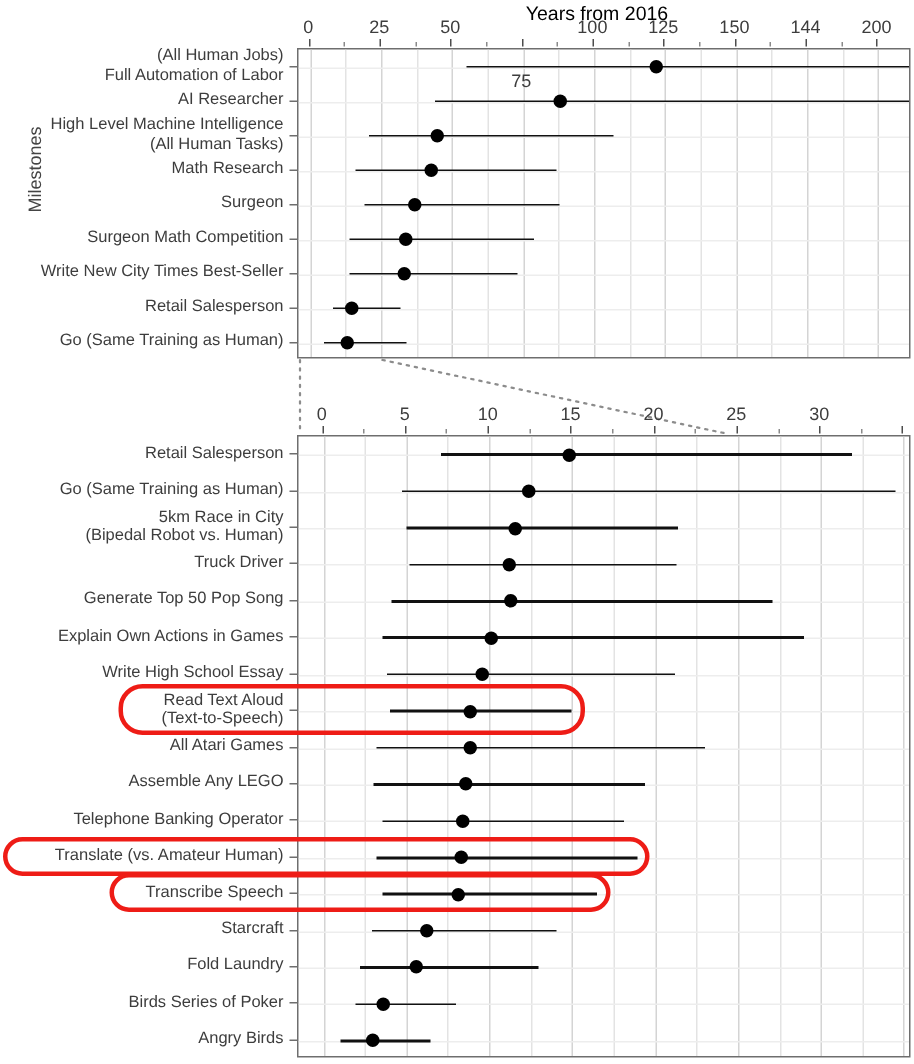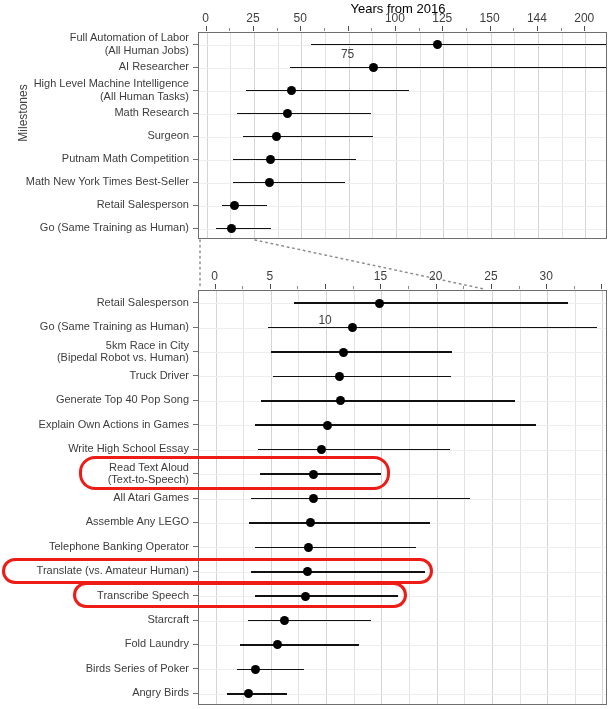--- a/index.html
+++ b/index.html
@@ -182,47 +182,47 @@
       <div class="ticklab" style="left: 327.588px; top: 11px; margin-top: 36px;">75</div>
       <div class="ticklab" style="left: 374.926px; top: 11px;">100</div>
       <div class="ticklab" style="left: 422.264px; top: 11px;">125</div>
       <div class="ticklab" style="left: 469.602px; top: 11px;">150</div>
       <div class="ticklab" style="left: 516.94px; top: 11px;">144</div>
       <div class="ticklab" style="left: 564.278px; top: 11px;">200</div>
     </div>
   <div id="top-labels">
       <div class="ytick" style="left: 193px; top: 43.5px;"></div>
       <div class="rowlab" style="width: 189px; left: 0px; top: 31px;">
+        <div>(All Human Jobs)</div>
         <div>Full Automation of Labor</div>
-        <div>(All Human Jobs)</div>
       </div>
       <div class="ytick" style="left: 193px; top: 66.5px;"></div>
       <div class="rowlab" style="width: 189px; left: 0px; top: 60px;">
         <div>AI Researcher</div>
       </div>
       <div class="ytick" style="left: 193px; top: 89.5px;"></div>
       <div class="rowlab" style="width: 189px; left: 0px; top: 77px;">
         <div>High Level Machine Intelligence</div>
         <div>(All Human Tasks)</div>
       </div>
       <div class="ytick" style="left: 193px; top: 112.5px;"></div>
       <div class="rowlab" style="width: 189px; left: 0px; top: 106px;">
         <div>Math Research</div>
       </div>
       <div class="ytick" style="left: 193px; top: 135.5px;"></div>
       <div class="rowlab" style="width: 189px; left: 0px; top: 129px;">
         <div>Surgeon</div>
       </div>
       <div class="ytick" style="left: 193px; top: 158.5px;"></div>
       <div class="rowlab" style="width: 189px; left: 0px; top: 152px;">
-        <div>Putnam Math Competition</div>
+        <div>Surgeon Math Competition</div>
       </div>
       <div class="ytick" style="left: 193px; top: 181.5px;"></div>
       <div class="rowlab" style="width: 189px; left: 0px; top: 175px;">
-        <div>Math New York Times Best-Seller</div>
+        <div>Write New City Times Best-Seller</div>
       </div>
       <div class="ytick" style="left: 193px; top: 204.5px;"></div>
       <div class="rowlab" style="width: 189px; left: 0px; top: 198px;">
         <div>Retail Salesperson</div>
       </div>
       <div class="ytick" style="left: 193px; top: 227.5px;"></div>
       <div class="rowlab" style="width: 189px; left: 0px; top: 221px;">
         <div>Go (Same Training as Human)</div>
       </div>
     </div>
@@ -311,21 +311,21 @@
       <div class="tick minor" style="left: 408.027px; top: 286px;"></div>
       <div class="tick" style="left: 435.662px; top: 284px;"></div>
       <div class="tick minor" style="left: 463.297px; top: 286px;"></div>
       <div class="tick" style="left: 490.932px; top: 284px;"></div>
       <div class="tick minor" style="left: 518.568px; top: 286px;"></div>
       <div class="tick" style="left: 546.203px; top: 284px;"></div>
       <div class="tick minor" style="left: 573.838px; top: 286px;"></div>
       <div class="tick" style="left: 601.473px; top: 284px;"></div>
       <div class="ticklab" style="left: 194.581px; top: 269px;">0</div>
       <div class="ticklab" style="left: 249.851px; top: 269px;">5</div>
-      <div class="ticklab" style="left: 305.122px; top: 269px; margin-top: 44px;">10</div>
+      <div class="ticklab" style="left: 305.122px; top: 269px;">10</div>
       <div class="ticklab" style="left: 360.392px; top: 269px;">15</div>
       <div class="ticklab" style="left: 415.662px; top: 269px;">20</div>
       <div class="ticklab" style="left: 470.932px; top: 269px;">25</div>
       <div class="ticklab" style="left: 526.203px; top: 269px;">30</div>
     </div>
   <div id="bot-labels">
       <div class="ytick" style="left: 193px; top: 302.206px;"></div>
       <div class="rowlab" style="width: 189px; left: 0px; top: 295.706px;">
         <div>Retail Salesperson</div>
       </div>
@@ -337,21 +337,21 @@
       <div class="rowlab" style="width: 189px; left: 0px; top: 338.529px;">
         <div>5km Race in City</div>
         <div>(Bipedal Robot vs. Human)</div>
       </div>
       <div class="ytick" style="left: 193px; top: 375.441px;"></div>
       <div class="rowlab" style="width: 189px; left: 0px; top: 368.941px;">
         <div>Truck Driver</div>
       </div>
       <div class="ytick" style="left: 193px; top: 399.853px;"></div>
       <div class="rowlab" style="width: 189px; left: 0px; top: 393.353px;">
-        <div>Generate Top 40 Pop Song</div>
+        <div>Generate Top 50 Pop Song</div>
       </div>
       <div class="ytick" style="left: 193px; top: 424.265px;"></div>
       <div class="rowlab" style="width: 189px; left: 0px; top: 417.765px;">
         <div>Explain Own Actions in Games</div>
       </div>
       <div class="ytick" style="left: 193px; top: 448.676px;"></div>
       <div class="rowlab" style="width: 189px; left: 0px; top: 442.176px;">
         <div>Write High School Essay</div>
       </div>
       <div class="ytick" style="left: 193px; top: 473.088px;"></div>

